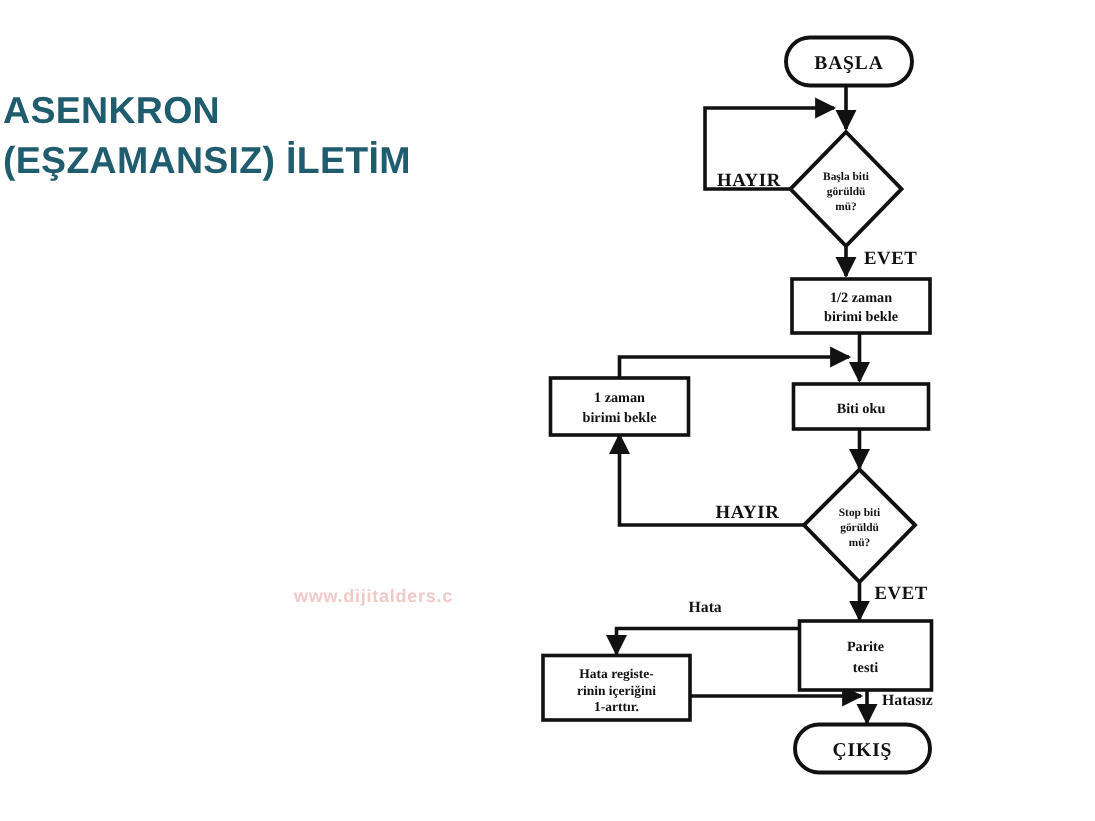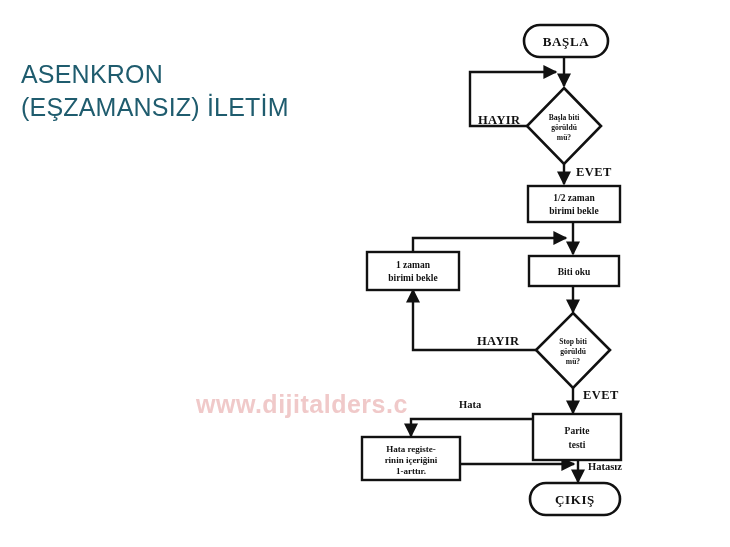--- a/index.html
+++ b/index.html
@@ -10,27 +10,27 @@
   #page {
     position: relative;
     width: 730px;
     height: 547px;
     background: #ffffff;
     overflow: hidden;
     font-family: "Liberation Sans", sans-serif;
   }
   #slide-title {
     position: absolute;
-    left: 21px;
+    left: 2px;
     top: 58px;
     width: 400px;
     color: #1f5c6e;
     font-family: "Liberation Sans", sans-serif;
     font-size: 25px;
-    font-weight: 400;
+    font-weight: 700;
     line-height: 1.32;
     letter-spacing: 0.2px;
     white-space: pre-line;
   }
   #flow-svg {
     position: absolute;
     left: 0;
     top: 0;
     width: 730px;
     height: 547px;
@@ -75,21 +75,21 @@
     font-family: "Liberation Serif", serif;
     font-weight: bold;
     fill: #111111;
     font-size: 10.5px;
   }
   #watermark {
     position: absolute;
     left: 196px;
     top: 390px;
     font-family: "Liberation Sans", sans-serif;
-    font-size: 25px;
+    font-size: 12px;
     font-weight: bold;
     color: #f0c9c9;
     letter-spacing: 0.5px;
     white-space: nowrap;
     user-select: none;
   }
 </style>
 </head>
 <body>
 

